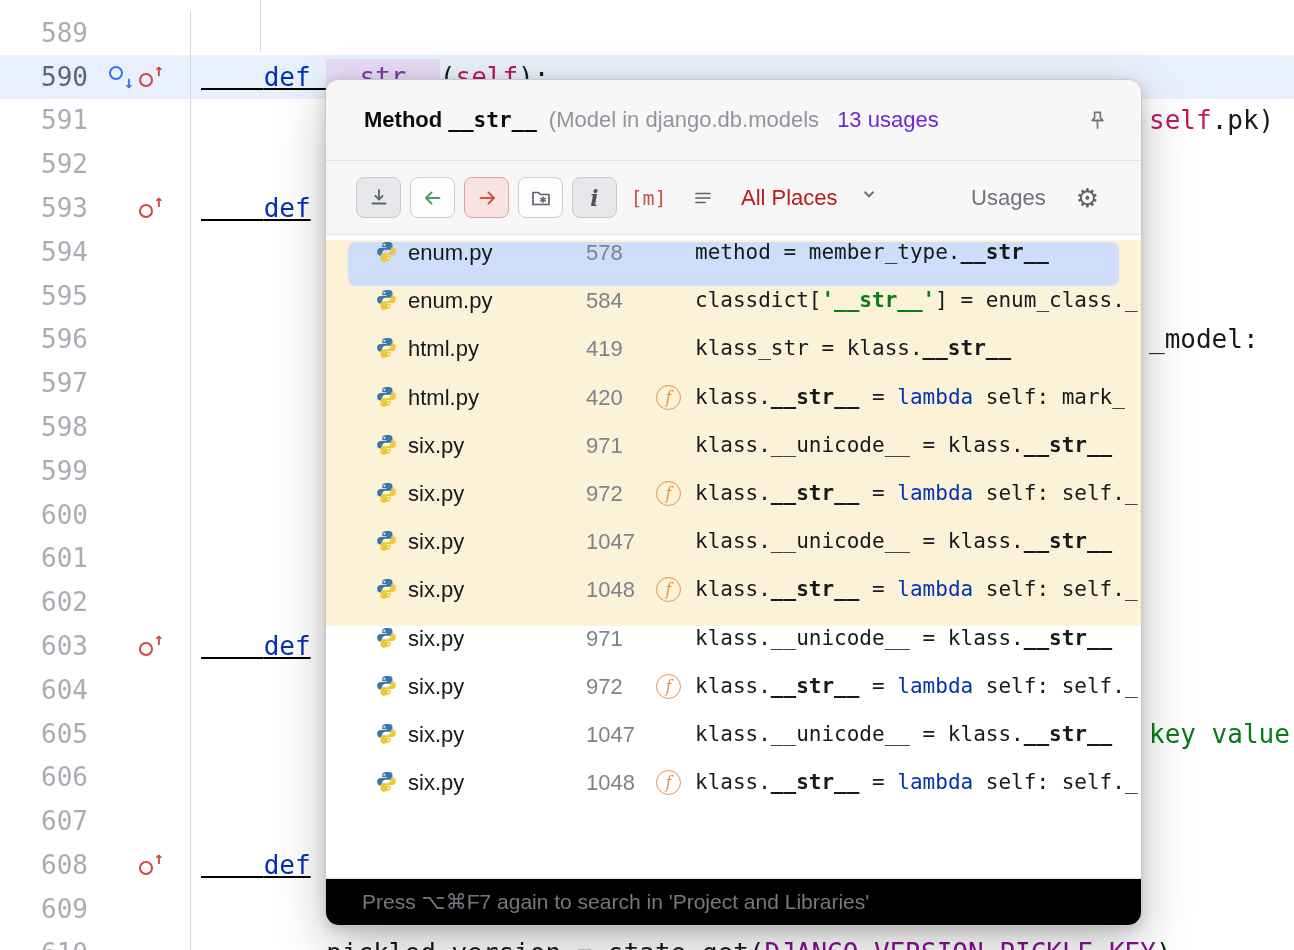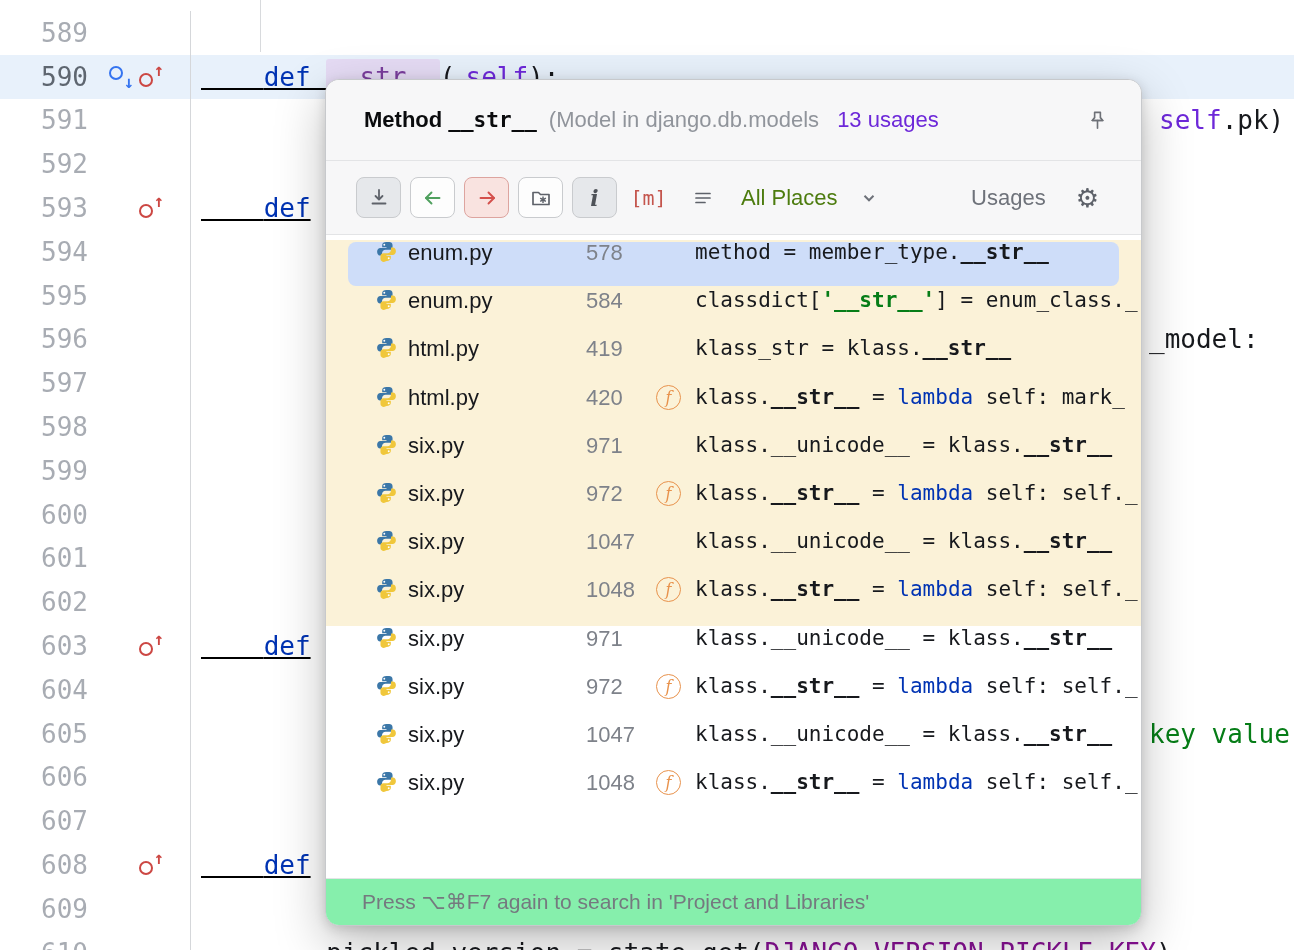--- a/index.html
+++ b/index.html
@@ -17,21 +17,21 @@
   .eline .gut { width:98px; flex:none; height:100%; display:flex; align-items:center;
                 justify-content:flex-end; gap:4px; padding-right:26px; }
   .eline .code { flex:1; height:100%; border-left:1px solid #D5D7DA; padding-left:10px;
                  display:flex; align-items:center; white-space:pre; overflow:hidden;text-decoration:underline; }
   .indent-guide { position:absolute; left:260px; top:0; width:1px; height:52px; background:#D8DADD; }
   .frag { position:absolute; left:1149px; height:43.8px; display:flex; align-items:center;
           font-family:"DejaVu Sans Mono", monospace; font-size:26px; white-space:pre; }
 
   .tok-pl { color:#17191D; }
   .tok-kw { color:#0033B3; }
-  .tok-self { color:#6d28d9;margin-left:10px; }
+  .tok-self { color:#be185d; }
   .tok-str { color:#067D17; }
   .tok-const { color:#871094; }
   .tok-caret { color:#7A3E9D; background:#E5DBF4; border-radius:3px; padding:3px 2px; }
 
   
   .gi { position:relative; width:26px; height:26px; flex:none; }
   .gi .circ { position:absolute; width:14px; height:14px; border-radius:50%; border:2.2px solid; }
   .gi .arr { position:absolute; font-size:17px; font-weight:bold; line-height:1; }
   .gi.blue .circ { left:1px; top:2px; border-color:#3574F0; }
   .gi.blue .arr { right:0; bottom:-1px; color:#3574F0; }
@@ -56,22 +56,22 @@
                display:flex; align-items:center; padding:0 42px 0 30px; }
   .tb-icons { display:flex; align-items:center; gap:9px; }
   .tb-btn { width:45px; height:41px; border-radius:8px; border:1px solid transparent;
             display:flex; align-items:center; justify-content:center; }
   .tb-btn.boxed { border-color:#C9CBCE; background:#FDFDFD; }
   .tb-btn.boxed-red { border-color:#DDA49F; background:#F9E3E0; }
   .tb-btn.toggled { border-color:#C9CBCE; background:#E6E8EB; }
   .info-i { font-family:"DejaVu Serif", serif; font-style:italic; font-weight:bold;
             font-size:22px; color:#4E5258; }
   .m-badge { font-family:"DejaVu Sans Mono", monospace; font-size:20px; color:#C4554D; }
-  .allplaces { display:flex; align-items:center; gap:22px; margin-left:16px;
-               font-size:22px; color:#4d7c0f; white-space:nowrap; }
+  .allplaces { display:flex; align-items:flex-start; gap:22px; margin-left:16px;
+               font-size:22px; color:#b91c1c; white-space:nowrap; }
   .usages-lbl { margin-left:auto; font-size:22px; color:#6E727A; }
   .gear { margin-left:30px; font-size:26px; color:#5E626A; line-height:1; }
 
   .p-list { flex:none; padding-top:5px; overflow:hidden; }
   .u-row { height:48.2px; display:flex; align-items:flex-start; position:relative;
            padding-left:49px; font-size:22px; }
   .u-row.cream { background:#FBF2D8; }
   .u-row.selected::before { content:""; position:absolute; left:22px; right:22px;
            top:2px; bottom:2px; background:#CEDDF9; border-radius:8px; }
   .u-row > * { position:relative; z-index:1; }
@@ -82,21 +82,21 @@
   .f-ic { width:25px; height:25px; border:1.7px solid #E8924C; border-radius:50%;
           color:#E8924C; display:flex; align-items:center; justify-content:center;
           font-size:16px; font-style:italic; font-family:"DejaVu Serif", serif; }
   .u-code { font-family:"DejaVu Sans Mono", monospace; font-size:21px; color:#17191D;
             white-space:pre; overflow:hidden; flex:1; }
   .cb { font-weight:bold; }
   .cs { color:#067D17; }
   .csb { color:#067D17; font-weight:bold; }
   .ck { color:#0033B3; }
 
-  .p-footer { margin-top:auto; height:47px; flex:none; background:#86efac;
+  .p-footer { margin-top:auto; height:47px; flex:none; background:#000000;
               border-top:1px solid #E3E4E6; display:flex; align-items:center;
               padding:0 36px; font-size:21px; color:#75797F; white-space:nowrap; }
 </style>
 </head>
 <body>
 
 <div class="editor" id="editor">
   <div id="editor-lines">
       <div class="eline">
         <div class="ln">589</div>

